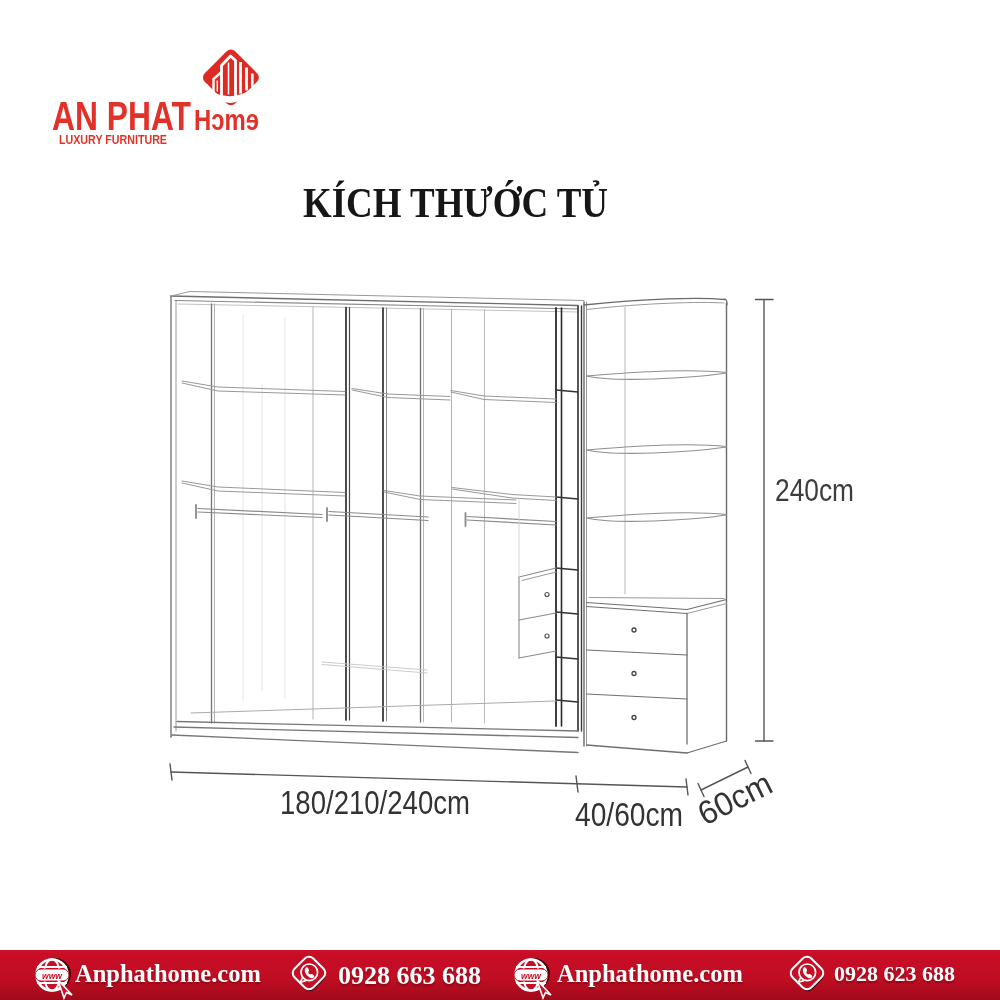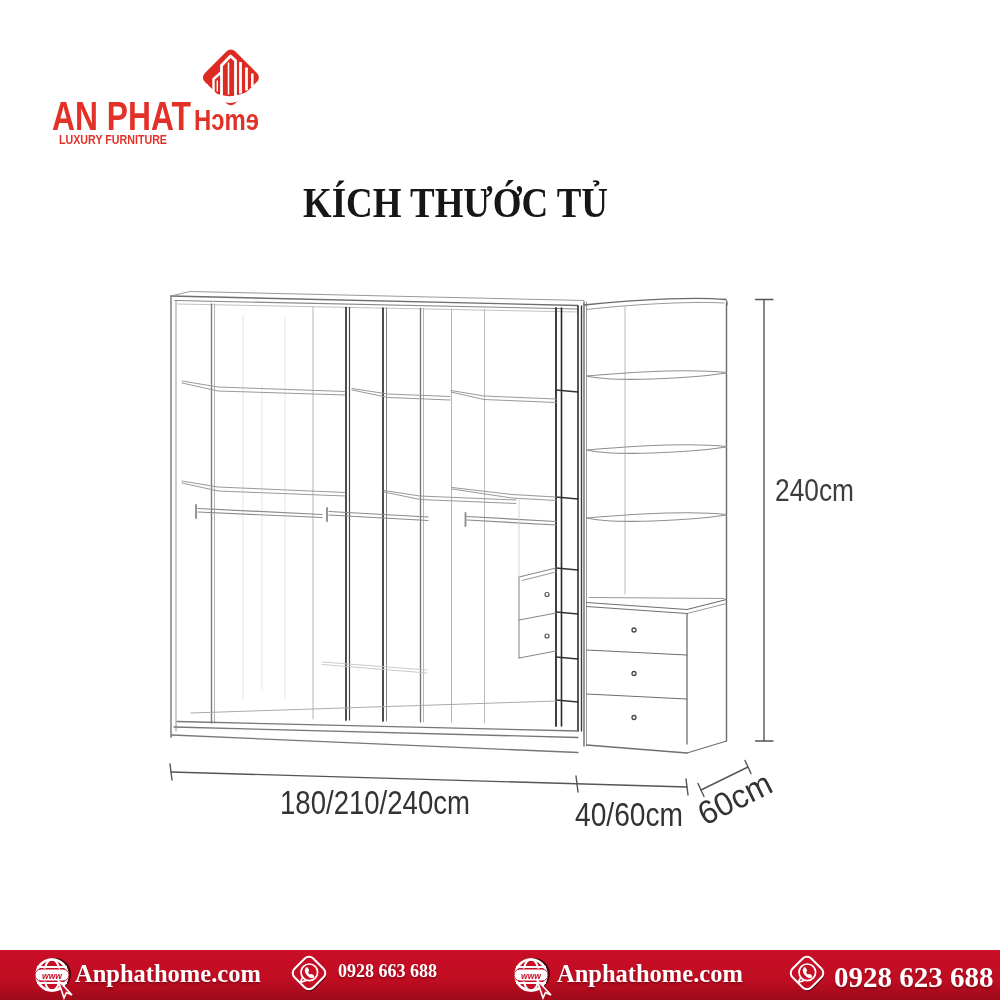--- a/index.html
+++ b/index.html
@@ -228,21 +228,21 @@
 <div class="abs" style="left:75px;top:960px;font-family:'Liberation Serif',serif;font-weight:bold;font-size:24.5px;color:#fff;text-shadow:0 2px 2px rgba(70,0,8,0.45)">Anphathome.com</div>
 
 <svg class="abs" style="left:287px;top:951px" width="44" height="44" viewBox="0 0 44 44">
   <rect x="8.8" y="8.8" width="26.5" height="26.5" rx="6" fill="#27060a" opacity="0.8" transform="rotate(45 20 24)"></rect>
   <rect x="8.8" y="8.8" width="26.5" height="26.5" rx="6" fill="#c60e25" stroke="#fff" stroke-width="2" transform="rotate(45 22 22)"></rect>
   <circle cx="22.3" cy="21.3" r="8.3" fill="none" stroke="#fff" stroke-width="1.7"></circle>
   <path d="M15.6,26.5 L13.4,31.2 L18.9,29.6" fill="none" stroke="#fff" stroke-width="1.7" stroke-linejoin="round"></path>
   <path d="M18.8,16.6 q1.5,-1 2.2,0.5 l1,1.8 q0.4,0.9 -0.5,1.6 q-0.8,0.6 0.3,1.9 q1.1,1.3 2,0.8 q0.9,-0.6 1.6,0 l1.5,1.4 q1,1 -0.2,2 q-2,1.6 -4.8,-0.6 q-2.8,-2.2 -3.8,-4.6 q-1,-2.4 0.7,-4.8" fill="#fff"></path>
 </svg>
 
-<div class="abs" style="left:338px;top:960.5px;font-family:'Liberation Serif',serif;font-weight:bold;font-size:18px;color:#fff;text-shadow:0 2px 2px rgba(70,0,8,0.45)">0928 663 688</div>
+<div class="abs" style="left:338px;top:960.5px;font-family:'Liberation Serif',serif;font-weight:bold;font-size:26px;color:#fff;text-shadow:0 2px 2px rgba(70,0,8,0.45)">0928 663 688</div>
 
 <svg class="abs" style="left:509px;top:952px" width="46" height="48" viewBox="0 0 46 48">
   <circle cx="23" cy="23" r="16" fill="#2c0508" opacity="0.85" transform="translate(2,-1)"></circle>
   <circle cx="22" cy="23" r="15.5" fill="#c60e25" stroke="#fff" stroke-width="2.6"></circle>
   <ellipse cx="22" cy="23" rx="8" ry="15.5" fill="none" stroke="#fff" stroke-width="2"></ellipse>
   <path d="M7,15 L37,15" stroke="#fff" stroke-width="2"></path>
   <path d="M7,31 L37,31" stroke="#fff" stroke-width="2"></path>
   <rect x="5" y="17" width="34" height="12" rx="6" fill="#fff" stroke="#c60e25" stroke-width="1"></rect>
   <text x="22" y="27" font-family="Liberation Sans" font-weight="bold" font-size="8.5" fill="#c60e25" text-anchor="middle" font-style="italic">www</text>
   <path d="M28,28 L34,46 L36.5,40.5 L42,43 Z" fill="#c60e25" stroke="#fff" stroke-width="1.6"></path>
@@ -251,13 +251,13 @@
 <div class="abs" style="left:557px;top:960px;font-family:'Liberation Serif',serif;font-weight:bold;font-size:24.5px;color:#fff;text-shadow:0 2px 2px rgba(70,0,8,0.45)">Anphathome.com</div>
 
 <svg class="abs" style="left:785px;top:951px" width="44" height="44" viewBox="0 0 44 44">
   <rect x="8.8" y="8.8" width="26.5" height="26.5" rx="6" fill="#27060a" opacity="0.8" transform="rotate(45 20 24)"></rect>
   <rect x="8.8" y="8.8" width="26.5" height="26.5" rx="6" fill="#c60e25" stroke="#fff" stroke-width="2" transform="rotate(45 22 22)"></rect>
   <circle cx="22.3" cy="21.3" r="8.3" fill="none" stroke="#fff" stroke-width="1.7"></circle>
   <path d="M15.6,26.5 L13.4,31.2 L18.9,29.6" fill="none" stroke="#fff" stroke-width="1.7" stroke-linejoin="round"></path>
   <path d="M18.8,16.6 q1.5,-1 2.2,0.5 l1,1.8 q0.4,0.9 -0.5,1.6 q-0.8,0.6 0.3,1.9 q1.1,1.3 2,0.8 q0.9,-0.6 1.6,0 l1.5,1.4 q1,1 -0.2,2 q-2,1.6 -4.8,-0.6 q-2.8,-2.2 -3.8,-4.6 q-1,-2.4 0.7,-4.8" fill="#fff"></path>
 </svg>
 
-<div class="abs" style="left:834px;top:960.5px;font-family:'Liberation Serif',serif;font-weight:bold;font-size:29px;color:#fff;text-shadow:0 2px 2px rgba(70,0,8,0.45)">0928 623 688</div>
+<div class="abs" style="left:834px;top:960.5px;font-family:'Liberation Serif',serif;font-weight:bold;font-size:22px;color:#fff;text-shadow:0 2px 2px rgba(70,0,8,0.45)">0928 623 688</div>
 
 </body></html>

